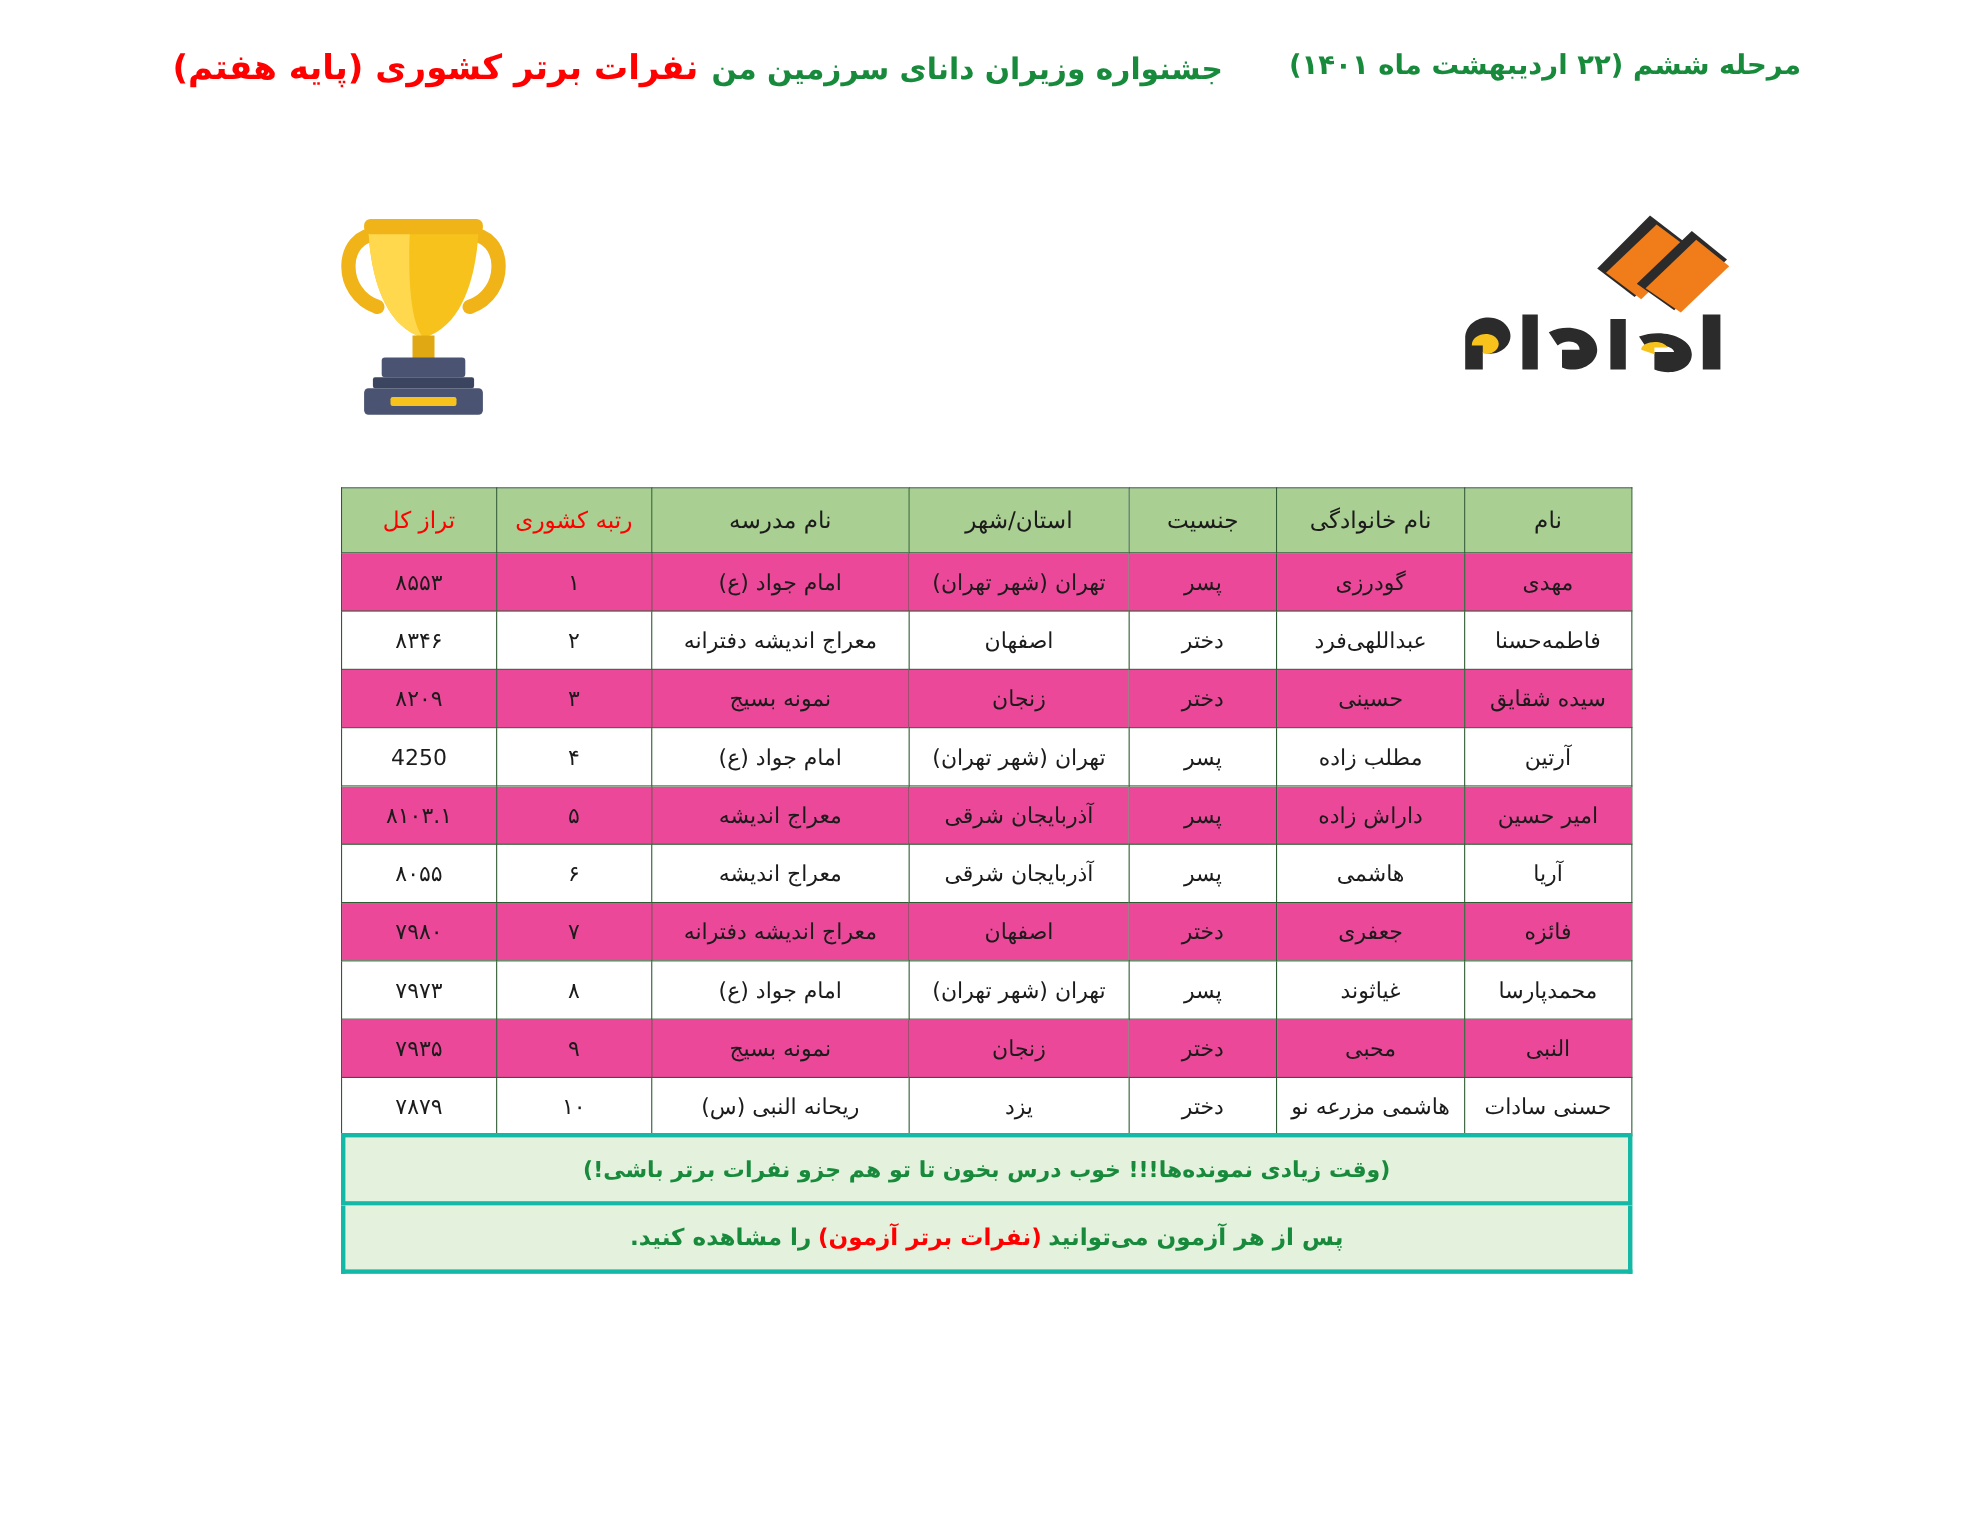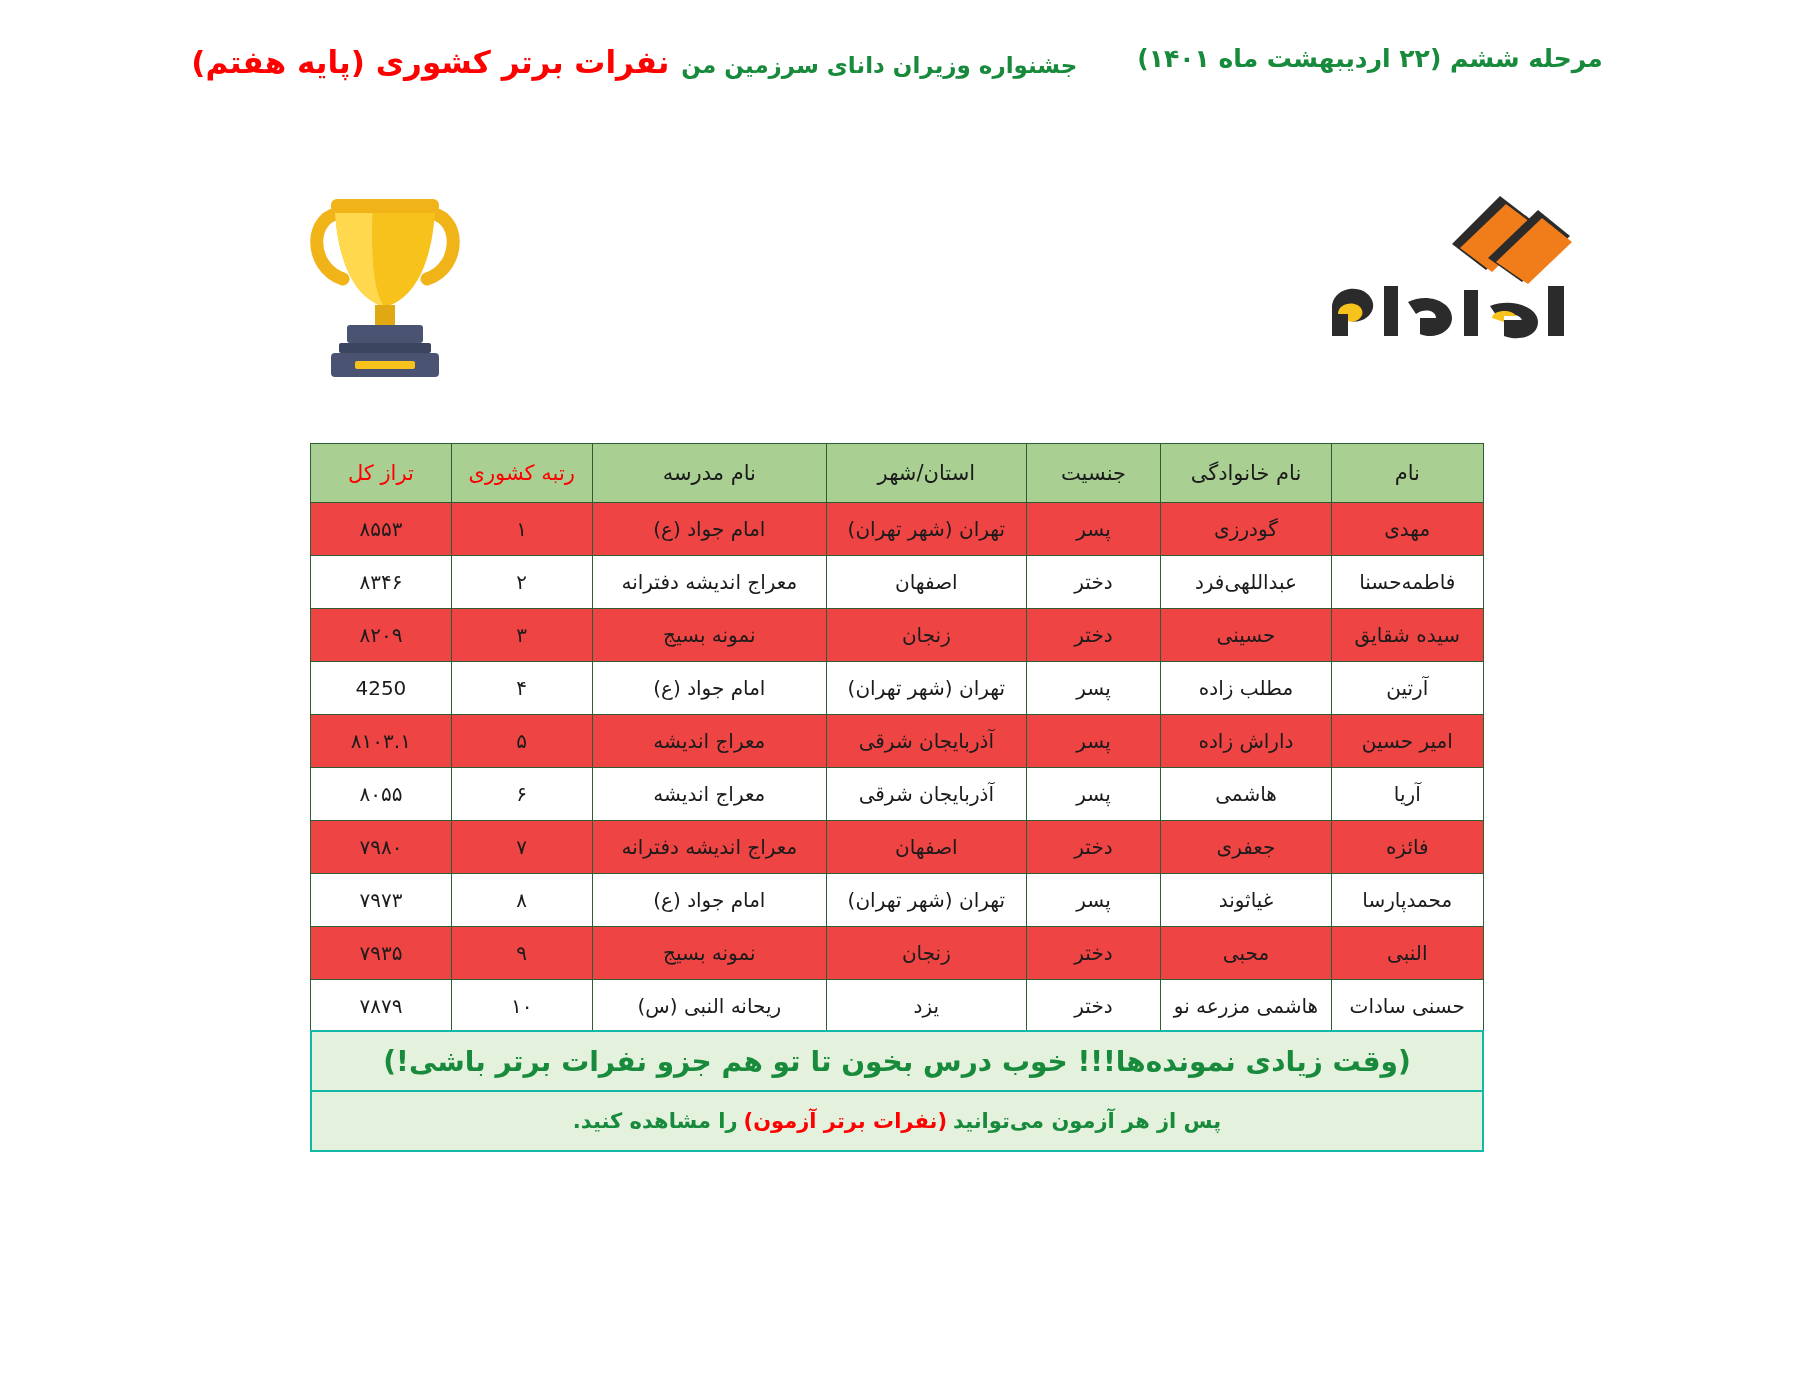--- a/index.html
+++ b/index.html
@@ -31,21 +31,21 @@
   }
   .title-block {
     display: flex;
     flex-direction: row;
     align-items: baseline;
     gap: 12px;
     white-space: nowrap;
   }
   .title-sub {
     color: #188a3c;
-    font-size: 23px;
+    font-size: 27px;
     font-weight: bold;
   }
   .title-main {
     color: #ff0000;
     font-size: 31px;
     font-weight: bold;
   }
   .stage-block {
     color: #188a3c;
     font-size: 25px;
@@ -99,49 +99,49 @@
   table.top-table thead th {
     background: #a9cf92;
     font-weight: normal;
     font-size: 21px;
     height: 54px;
   }
   table.top-table thead th.accent {
     color: #ff0000;
   }
   table.top-table tbody tr.odd td {
-    background: #ef4444;
+    background: #ec4899;
   }
   table.top-table tbody tr.even td {
     background: #ffffff;
   }
   col.c-name       { width: 13.0%; }
   col.c-family     { width: 14.5%; }
   col.c-gender     { width: 11.5%; }
   col.c-province   { width: 17.0%; }
   col.c-school     { width: 20.0%; }
   col.c-rank       { width: 12.0%; }
   col.c-score      { width: 12.0%; }
 
   
   .notes {
     position: absolute;
     right: 310px;
     left: 310px;
     top: 1030px;
   }
   .note {
-    border: 2px solid #14b8a6;
+    border: 4px solid #14b8a6;
     background: #e4f1dd;
     height: 58px;
     display: flex;
     align-items: center;
     justify-content: center;
     direction: rtl;
-    font-size: 28px;
+    font-size: 20px;
     font-weight: bold;
     color: #188a3c;
   }
   .note + .note {
     border-top: none;
     font-size: 21px;
   }
   .note .red {
     color: #ff0000;
     font-weight: bold;

